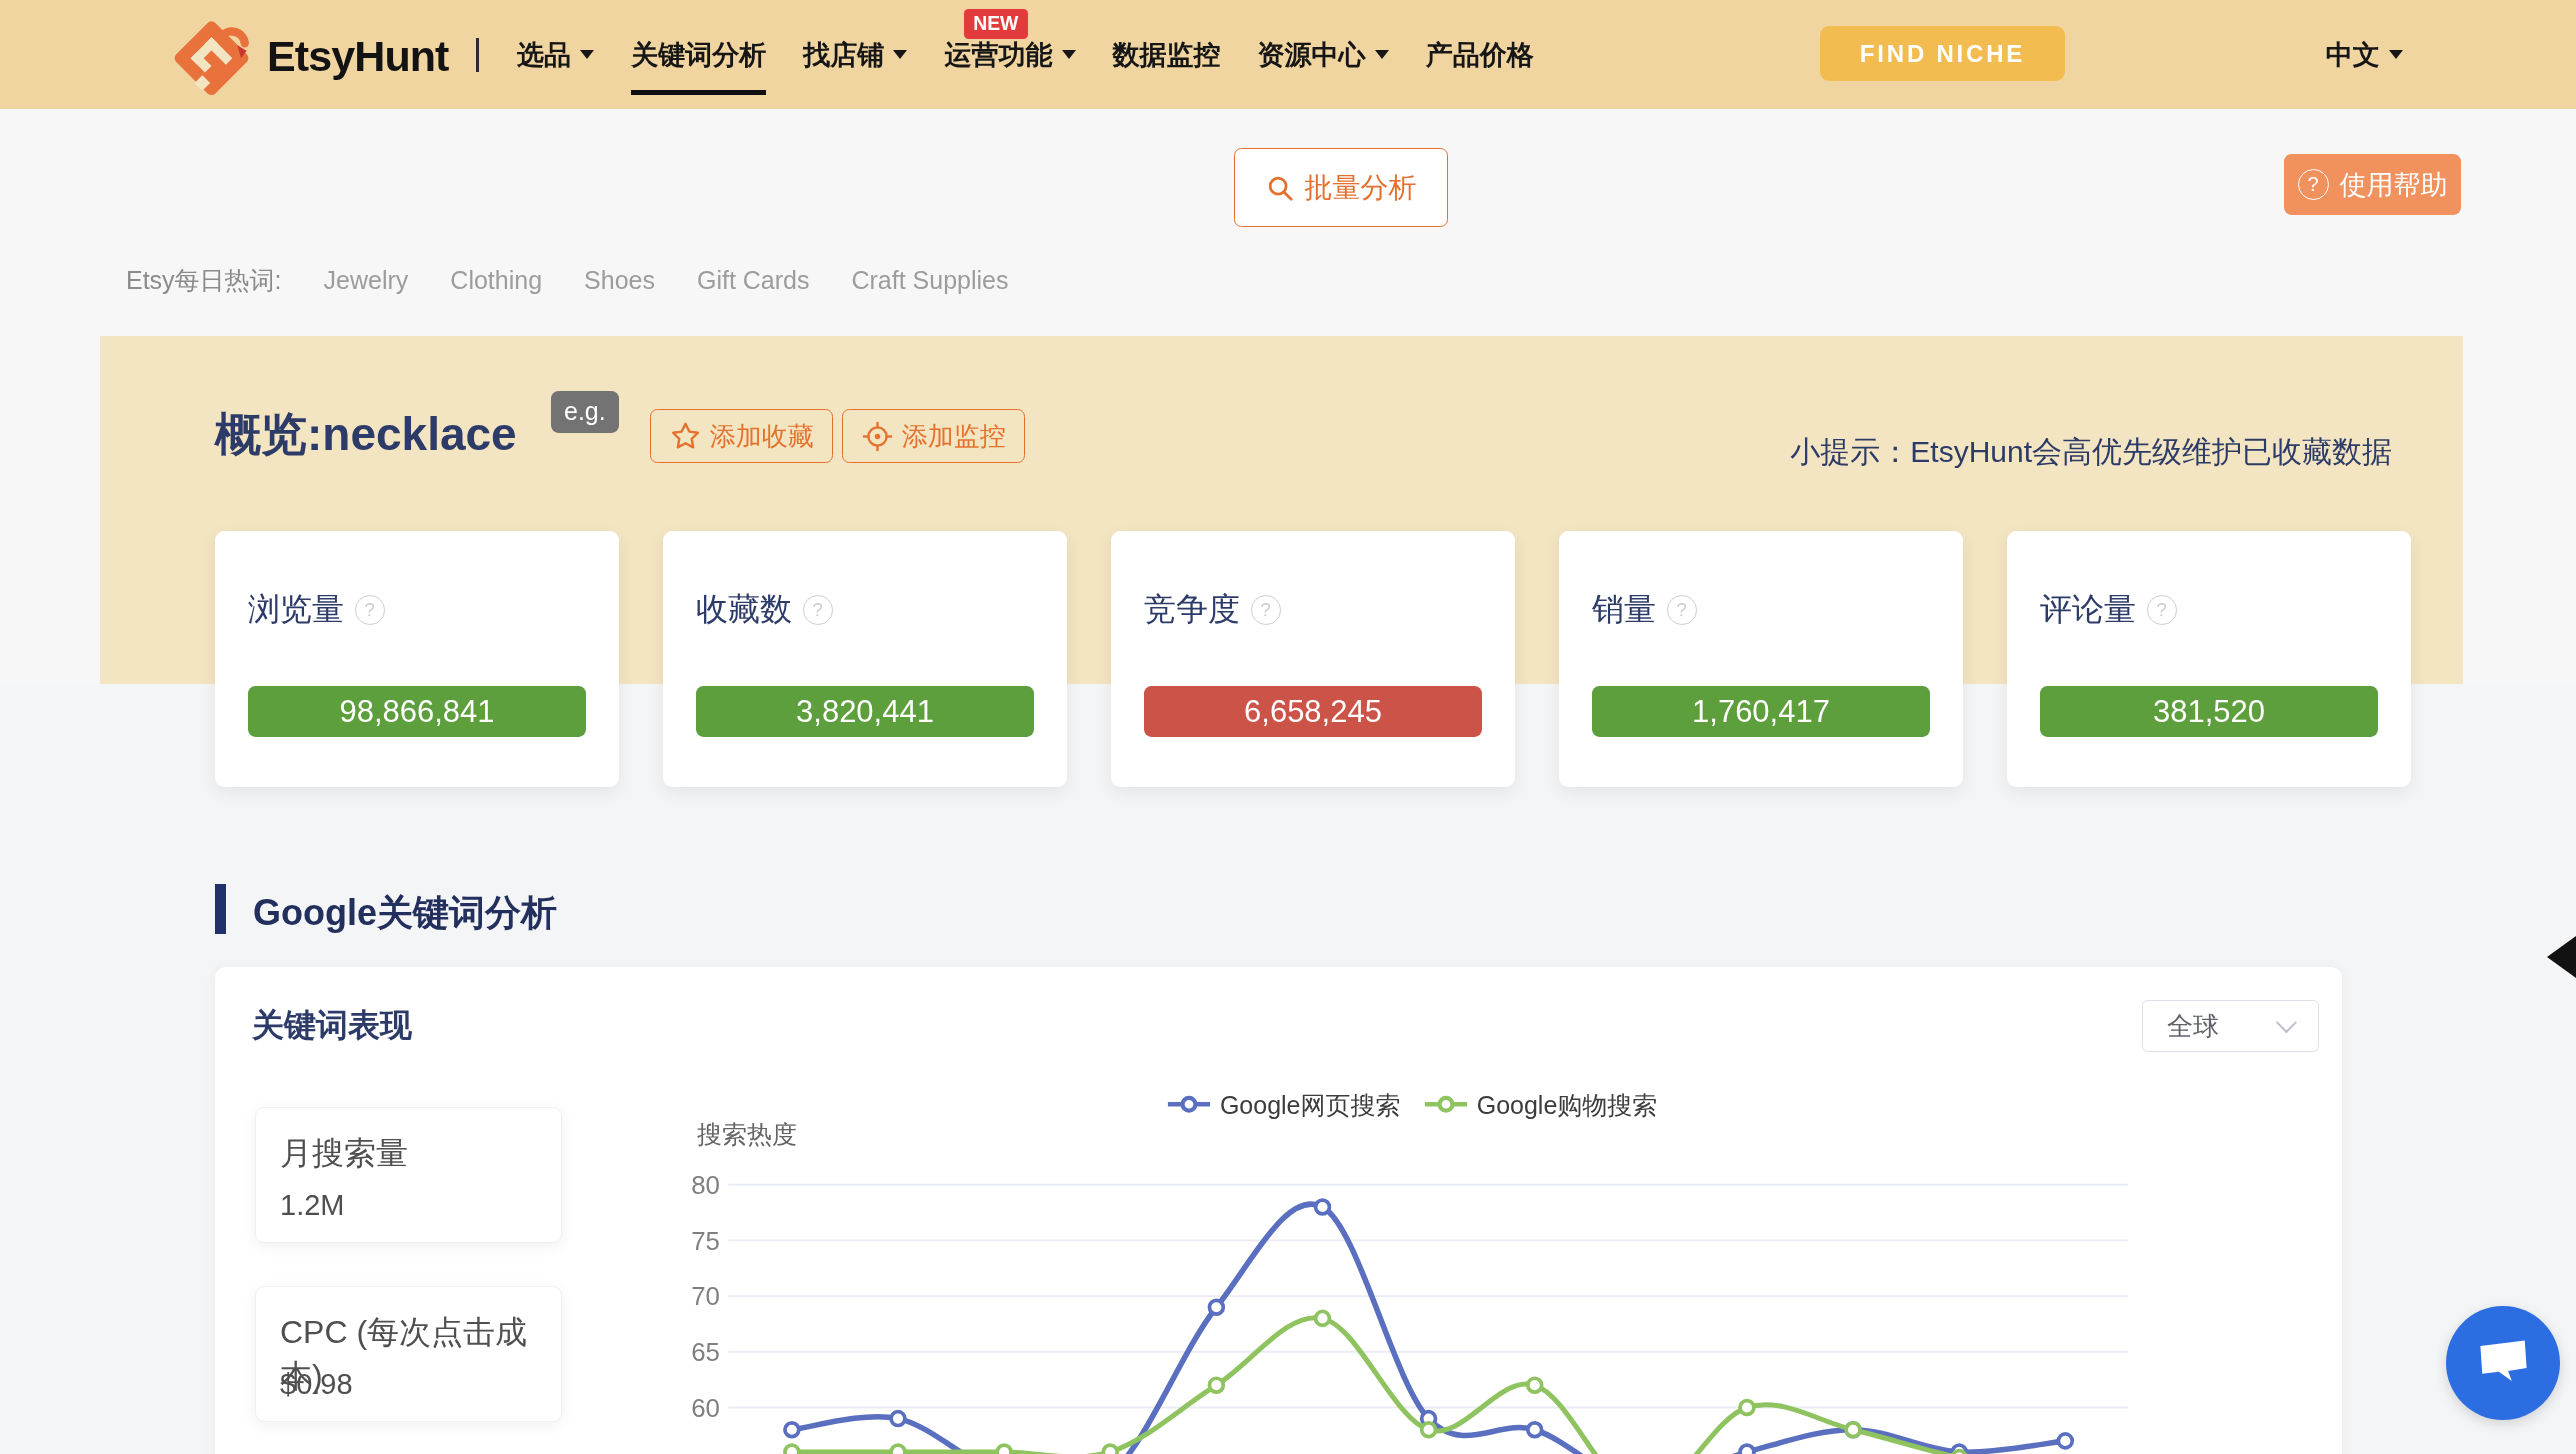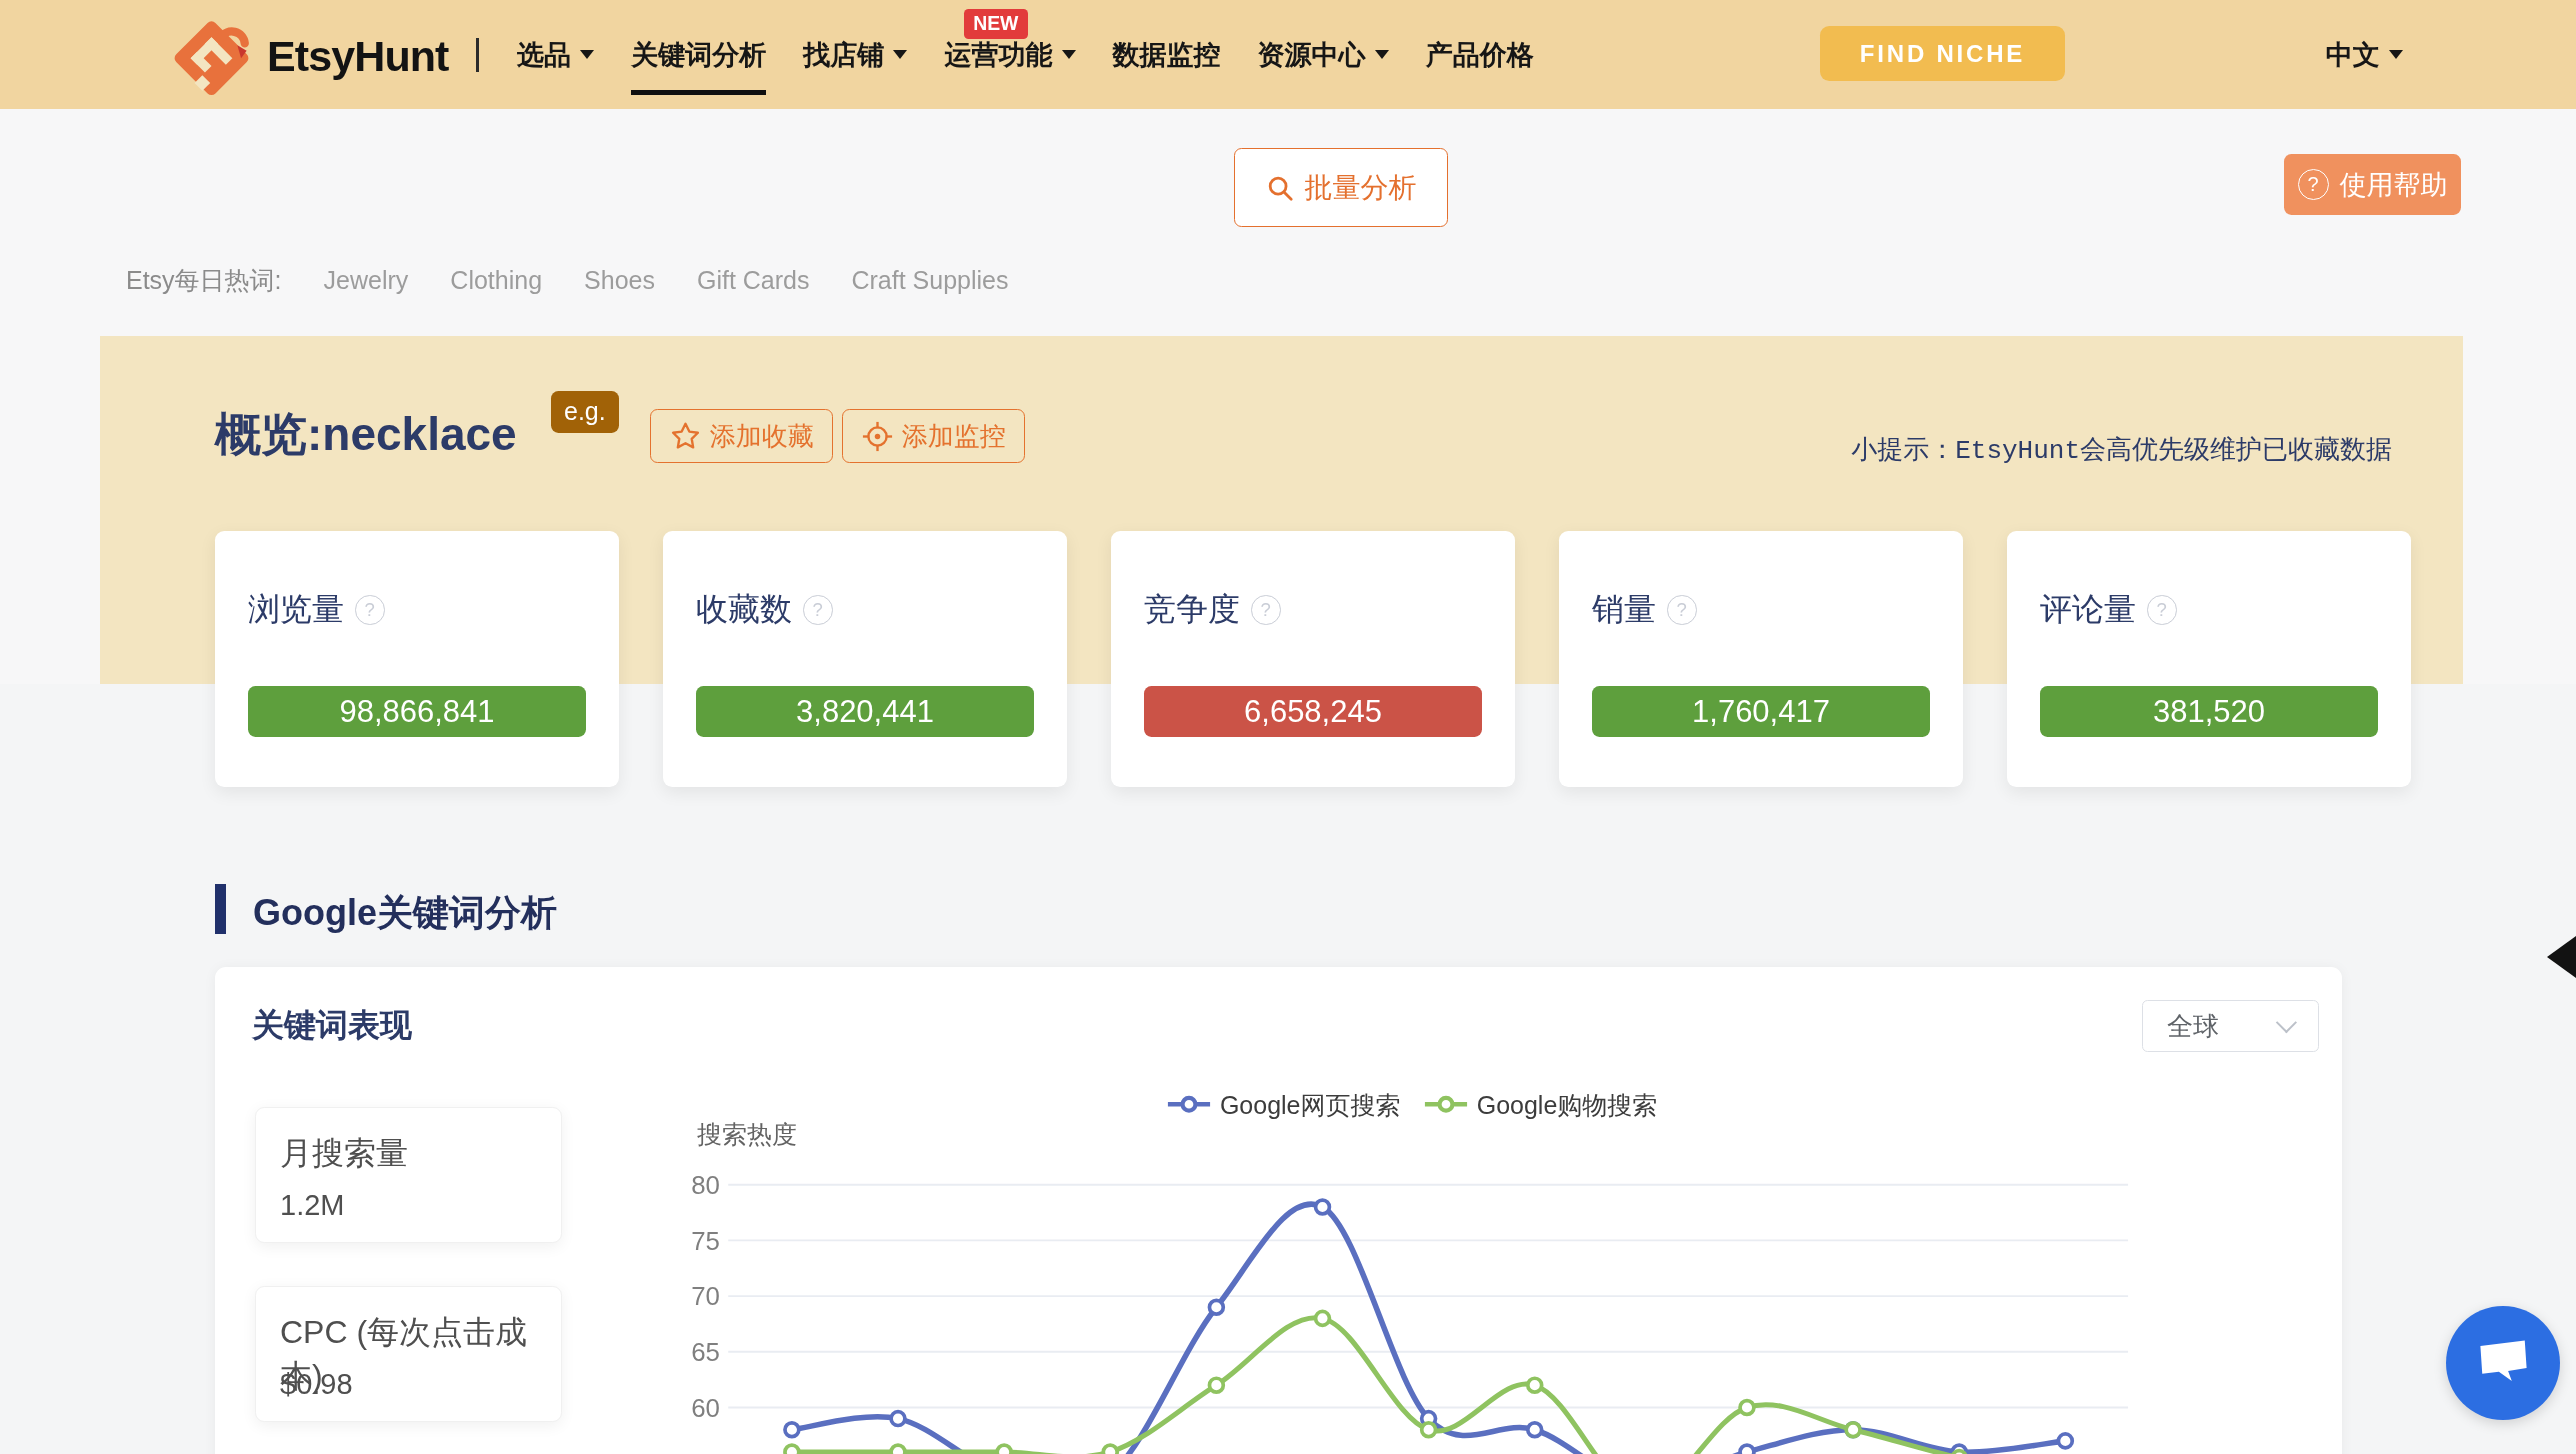--- a/index.html
+++ b/index.html
@@ -32,25 +32,25 @@
   .help-btn { position:absolute; left:2284px; top:45px; width:177px; height:61px; background:#f0915e; border:none; border-radius:7.4px; color:#ffffff; font-size:27px; font-family:inherit; cursor:pointer; display:flex; align-items:center; justify-content:center; gap:11px; }
   .q-circle { display:inline-flex; width:31px; height:31px; border:1.8px solid #ffffff; border-radius:50%; align-items:center; justify-content:center; font-size:20px; color:#fff; }
   .hotwords { position:absolute; left:126px; top:155px; display:flex; align-items:center; gap:42px; font-size:25px; }
   .hotwords-label { color:#8b8b8b; }
   .hotword { color:#9c9c9c; cursor:pointer; }
 
   
   .band { position:absolute; left:100px; top:336px; width:2363px; height:348px; background:#f3e5c1; }
   .gray-bg { position:absolute; left:0; top:684px; width:2576px; height:770px; background:#f4f5f6; }
   .overview-title { position:absolute; left:215px; top:404px; font-size:46px; font-weight:700; color:#2c3b68; z-index:5; }
-  .eg-badge { position:absolute; left:551px; top:391px; background:#a16207; color:#fff; font-size:25px; padding:5.5px 13px 7.4px; border-radius:7.4px; z-index:6; }
+  .eg-badge { position:absolute; left:551px; top:391px; background:#737373; color:#fff; font-size:25px; padding:5.5px 13px 7.4px; border-radius:7.4px; z-index:6; }
   .band-btn { position:absolute; top:409px; height:54px; background:transparent; border:1.8px solid #e4722e; border-radius:7.4px; color:#e4722e; font-size:26px; font-family:inherit; cursor:pointer; display:flex; align-items:center; justify-content:center; gap:9.2px; z-index:5; padding:0 18.5px; }
   .fav-btn { left:650px; }
   .mon-btn { left:842px; }
-  .band-tip { position:absolute; right:184px; top:432px; font-size:26px; color:#2c3b68; z-index:5;font-family:Liberation Mono, monospace; }
+  .band-tip { position:absolute; right:184px; top:432px; font-size:30px; color:#2c3b68; z-index:5; }
 
   
   .cards { position:absolute; left:215px; top:531px; display:flex; gap:44px; z-index:10; }
   .stat-card { width:404px; height:256px; background:#ffffff; border-radius:9.2px; box-shadow:0 5.5px 16.6px rgba(0,0,0,0.07); position:relative; }
   .stat-label-row { position:absolute; left:33px; top:57px; display:flex; align-items:center; gap:11px; }
   .stat-label { font-size:32px; font-weight:400; color:#2c3b68; }
   .gray-q { display:inline-flex; width:29.5px; height:29.5px; border:1.8px solid #c9cdd6; border-radius:50%; align-items:center; justify-content:center; font-size:18.5px; color:#c9cdd6; cursor:pointer; }
   .stat-pill { position:absolute; left:33px; top:155px; width:338px; height:51px; border-radius:7.4px; color:#ffffff; font-size:31px; display:flex; align-items:center; justify-content:center; }
 
   

